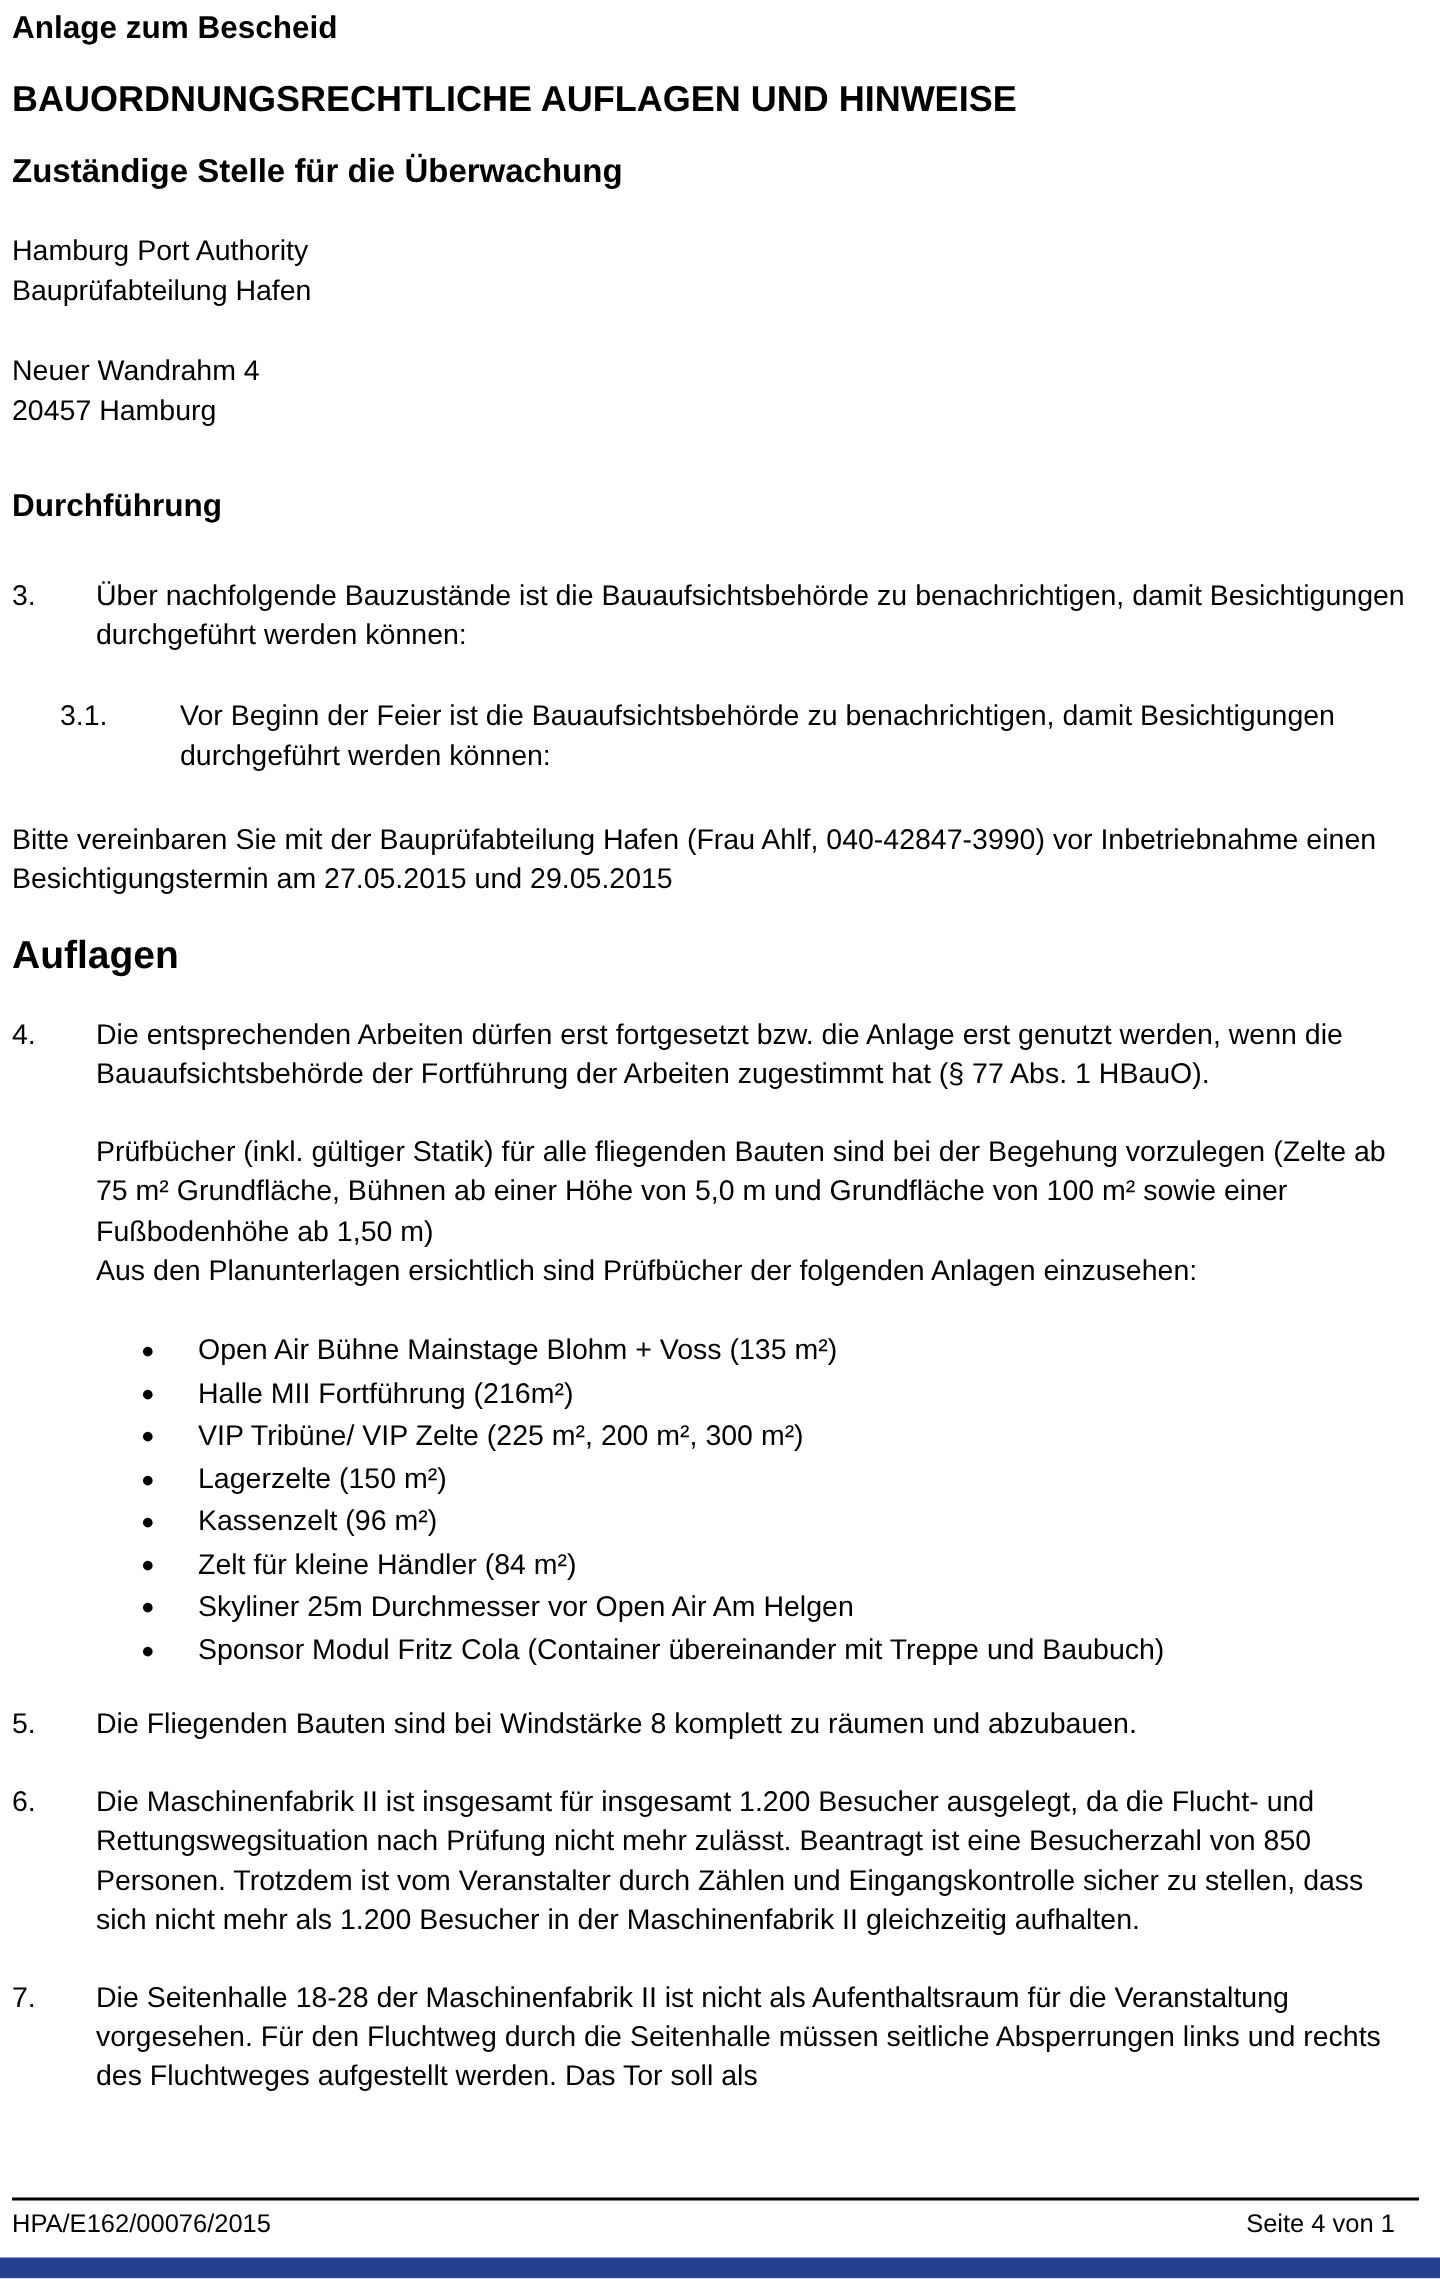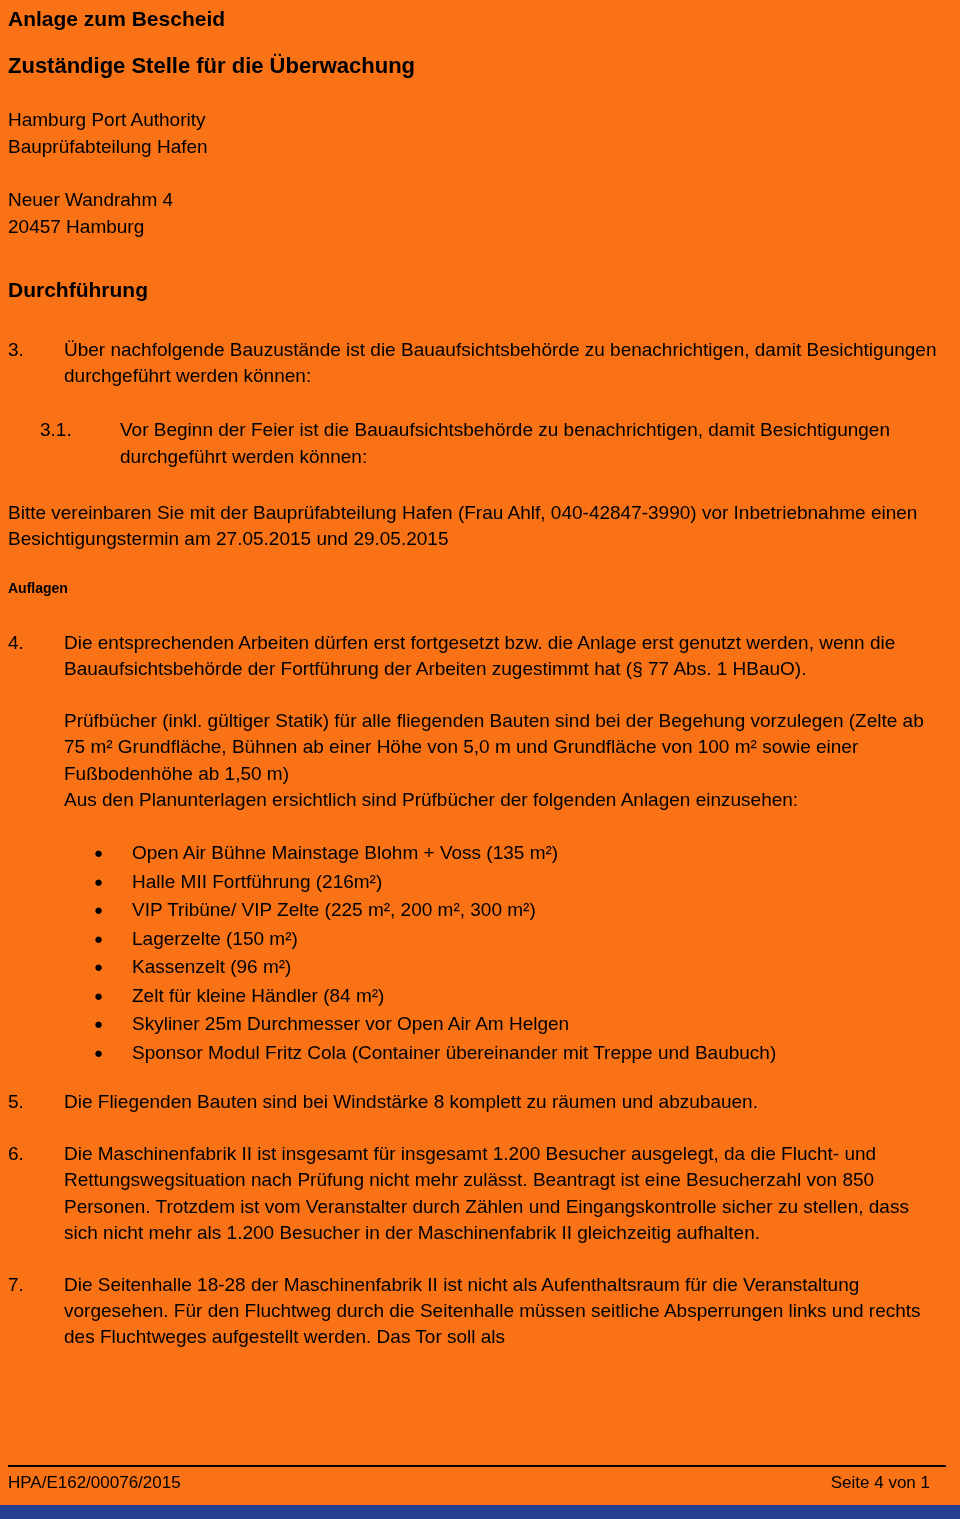--- a/index.html
+++ b/index.html
@@ -3,21 +3,21 @@
 <meta charset="utf-8">
 <style>
   * { margin: 0; padding: 0; box-sizing: border-box; }
   html, body { background: #e9e9e9; }
   body { font-family: "Liberation Sans", sans-serif; color: #000; }
   .page {
     position: relative;
     width: 960px;
     height: 1519px;
     margin: 0 auto;
-    background: #f97316;
+    background: #ffffff;
     overflow: hidden;
   }
   .content { padding: 6px 20px 0 8px; }
 
   .doc-title   { font-size: 21px; line-height: 26px; font-weight: bold; margin-bottom: 20px; }
   .main-heading{ font-size: 24px; line-height: 30px; font-weight: bold; margin-bottom: 18px; }
   .sub-heading { font-size: 22px; line-height: 28px; font-weight: bold; margin-bottom: 26px; }
   .section-heading { font-size: 21px; line-height: 27px; font-weight: bold; margin-bottom: 34px; }
 
   .body-text { font-size: 19px; line-height: 27px; }
@@ -27,21 +27,21 @@
   .num-item { display: flex; font-size: 19px; line-height: 26.2px; margin-bottom: 28px; }
   .num-item .num { flex: 0 0 56px; }
   .num-item .txt { flex: 1 1 auto; }
   .num-item.sub { padding-left: 32px; justify-content: space-between; }
   .num-item.sub .num { flex: 0 0 80px; }
   .num-item.tight { margin-bottom: 26px; }
 
   .plain-para { font-size: 19px; line-height: 26.5px; margin-bottom: 22px; margin-top: 30px; }
   .indent-para { font-size: 19px; line-height: 26.2px; margin-left: 56px; margin-bottom: 26px; }
 
-  .auflagen-heading { font-size: 14px; line-height: 27px; font-weight: bold; margin-bottom: 28px; }
+  .auflagen-heading { font-size: 26px; line-height: 27px; font-weight: bold; margin-bottom: 28px; }
 
   .bullet-list { margin: 0 0 22px 56px; list-style: none; }
   .bullet-item { display: flex; font-size: 19px; line-height: 28.5px; }
   .bullet-item .dot { flex: 0 0 68px; padding-left: 30px; font-size: 15px; }
   .bullet-item .txt { flex: 1 1 auto; }
 
   .footer { position: absolute; left: 0; right: 0; bottom: 0; }
   .footer-rule { border-top: 2px solid #000; margin: 0 14px 0 8px; }
   .footer-row {
     display: flex;
@@ -54,20 +54,21 @@
   .footer-bar { height: 14px; background: #24408e; width: 100%; }
 </style>
 </head>
 <body>
 
 <div class="page">
   <div class="content">
 
     <div class="doc-title">Anlage zum Bescheid</div>
 
+    <div class="main-heading">BAUORDNUNGSRECHTLICHE AUFLAGEN UND HINWEISE</div>
 
     <div class="sub-heading">Zuständige Stelle für die Überwachung</div>
 
     <div class="addr-block">
       <div class="body-text">Hamburg Port Authority</div>
       <div class="body-text">Bauprüfabteilung Hafen</div>
     </div>
 
     <div class="addr-block last">
       <div class="body-text">Neuer Wandrahm 4</div>

